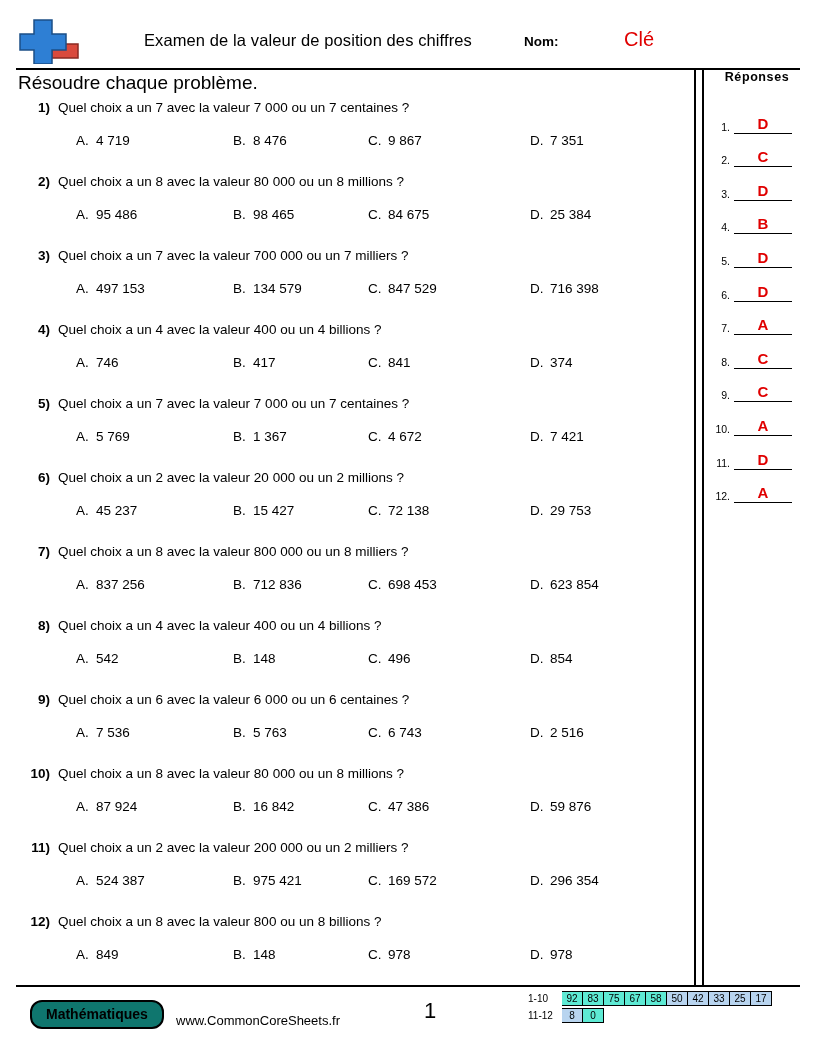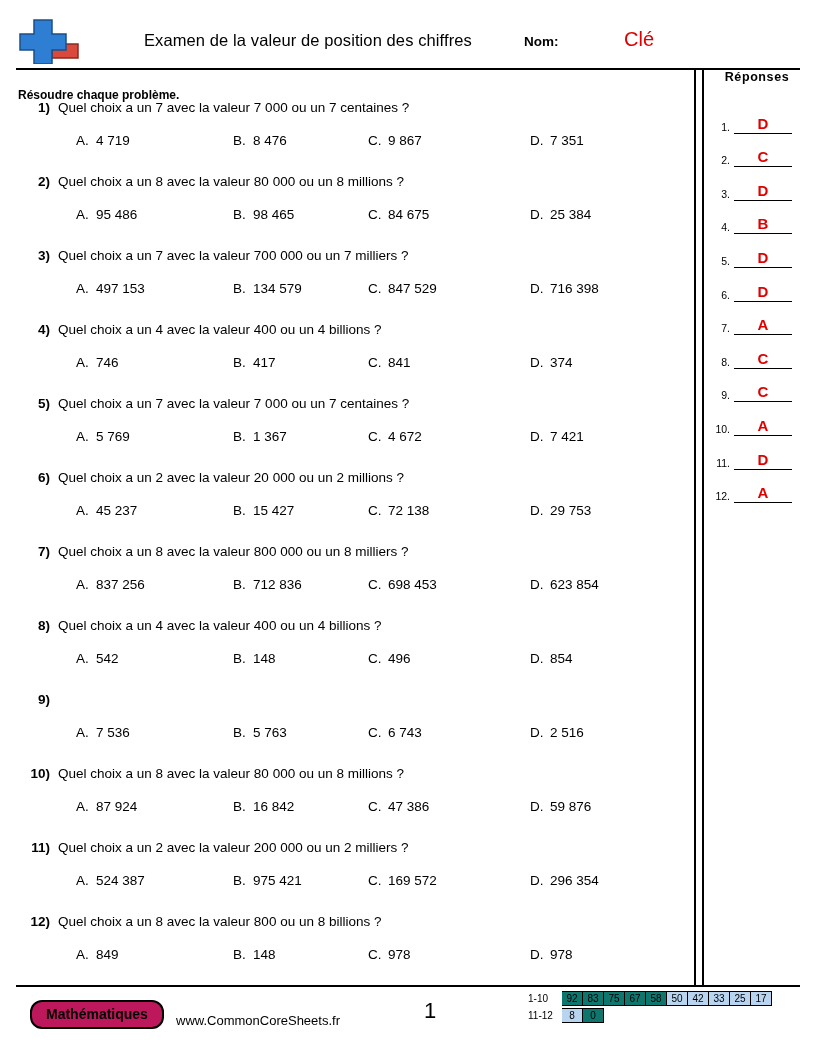--- a/index.html
+++ b/index.html
@@ -45,23 +45,23 @@
   .header-rule {
     position: absolute;
     left: 16px; top: 68px;
     width: 784px; height: 2px;
     background: #000;
   }
 
   
   .instruction {
     position: absolute;
-    left: 18px; top: 88px;
-    font-size: 12px;
-    font-weight: bold;
+    left: 18px; top: 72px;
+    font-size: 19px;
+    font-weight: normal;
   }
 
   
   .vsep-a {
     position: absolute;
     left: 694px; top: 68px;
     width: 2px; height: 917px;
     background: #000;
   }
   .vsep-b {
@@ -161,21 +161,21 @@
     background: #000;
   }
   .subject-pill {
     position: absolute;
     left: 30px; top: 1000px;
     padding: 4px 14px 5px 14px;
     border: 2px solid #000;
     border-radius: 12px;
     font-size: 14px;
     font-weight: bold;
-    background: #be185d;
+    background: #0f766e;
   }
   .site-url {
     position: absolute;
     left: 176px; top: 1013px;
     font-size: 13px;
   }
   .page-number {
     position: absolute;
     left: 424px; top: 998px;
     font-size: 22px;
@@ -198,21 +198,21 @@
     line-height: 15px;
     text-align: left;
   }
   .score-cell {
     width: 21px;
     border: 1px solid #000;
     border-left: none;
     text-align: center;
     line-height: 13px;
     font-size: 10px;
-    background: #0f766e;
+    background: #5eead4;
   }
   .score-cell:first-of-type { border-left: 1px solid #000; }
   .score-cell.hl { background: #b8d4ef; }
 </style>
 </head>
 <body>
 
 <div class="header">
   <div class="logo">
     <svg width="66" height="46" viewBox="0 0 66 46" xmlns="http://www.w3.org/2000/svg">
@@ -307,20 +307,21 @@
       <div class="q-text">Quel choix a un 4 avec la valeur 400 ou un 4 billions ?</div>
       <div class="choices">
         <div class="choice c0"><span class="letter">A.</span><span>542</span></div>
         <div class="choice c1"><span class="letter">B.</span><span>148</span></div>
         <div class="choice c2"><span class="letter">C.</span><span>496</span></div>
         <div class="choice c3"><span class="letter">D.</span><span>854</span></div>
       </div>
     </div>
     <div class="problem">
       <div class="q-num">9)</div>
+      <div class="q-text">Quel choix a un 6 avec la valeur 6 000 ou un 6 centaines ?</div>
       <div class="choices">
         <div class="choice c0"><span class="letter">A.</span><span>7 536</span></div>
         <div class="choice c1"><span class="letter">B.</span><span>5 763</span></div>
         <div class="choice c2"><span class="letter">C.</span><span>6 743</span></div>
         <div class="choice c3"><span class="letter">D.</span><span>2 516</span></div>
       </div>
     </div>
     <div class="problem">
       <div class="q-num">10)</div>
       <div class="q-text">Quel choix a un 8 avec la valeur 80 000 ou un 8 millions ?</div>

